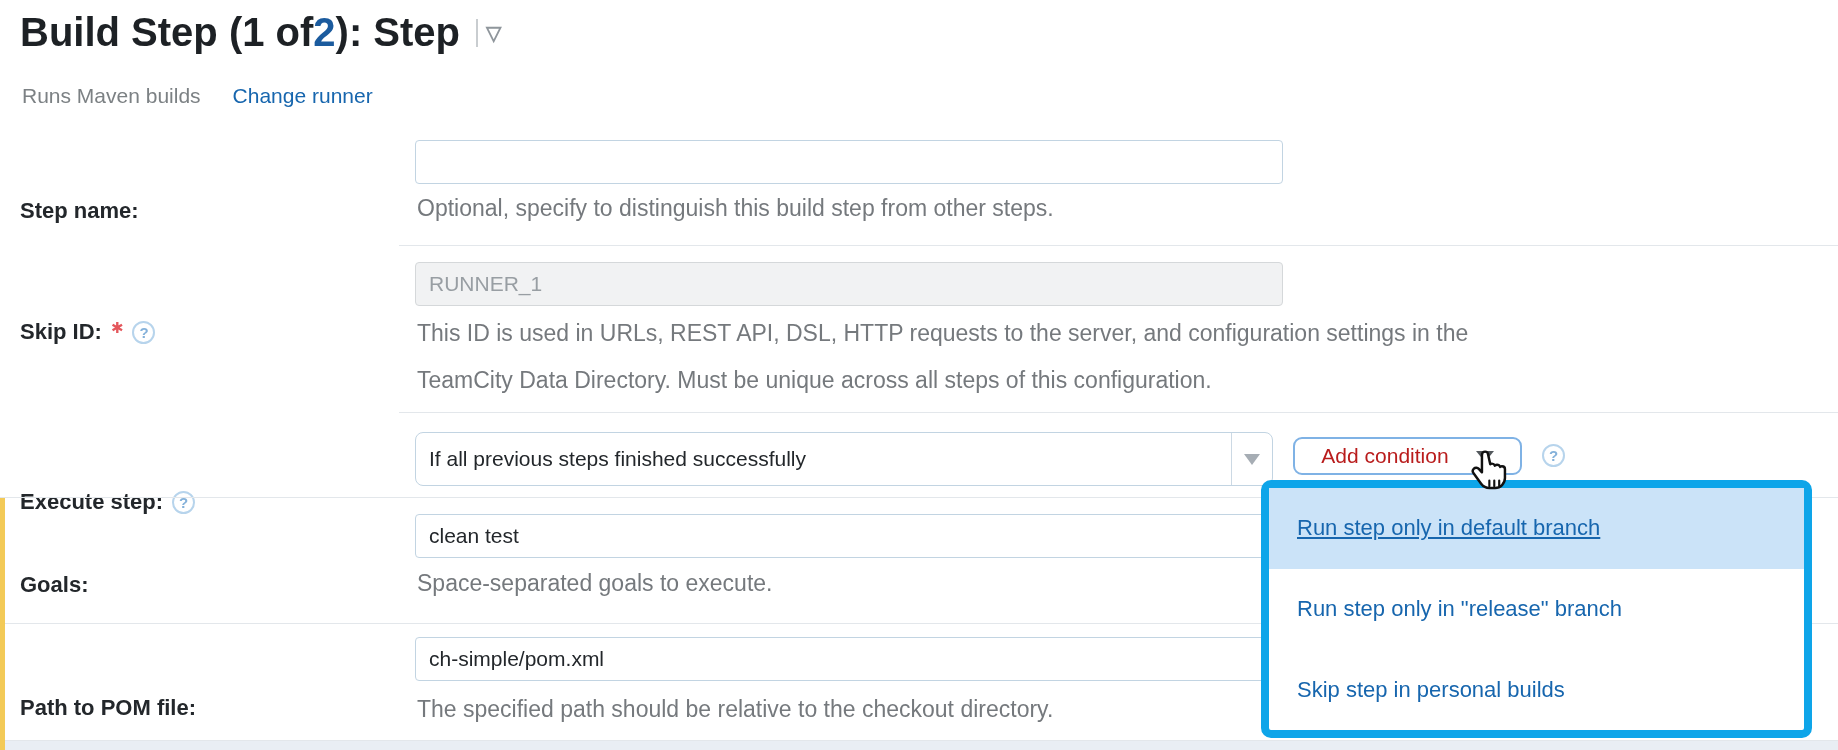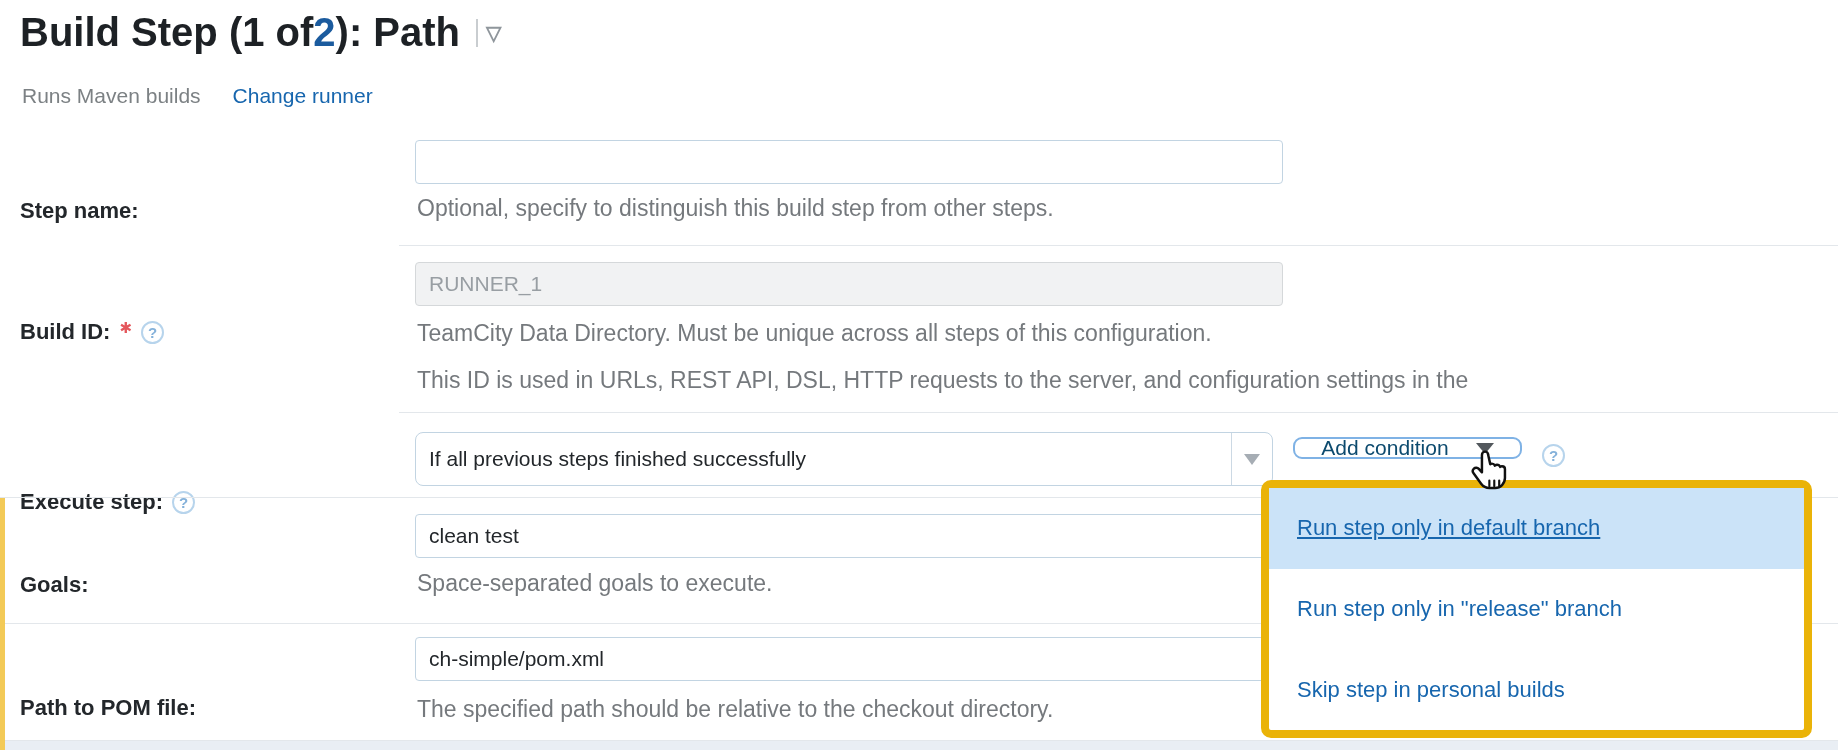--- a/index.html
+++ b/index.html
@@ -55,83 +55,83 @@
     border: 1px solid #c2d4e2; border-radius: 8px; background: #fff;
     display: flex; align-items: center; cursor: pointer;
   }
   .select-value { padding-left: 13px; font-size: 21px; color: #23272b; flex: 1; }
   .select-arrow-zone {
     width: 41px; height: 100%; border-left: 1px solid #ccd9e4;
     display: flex; align-items: center; justify-content: center;
   }
   .select-arrow { width: 0; height: 0; border-left: 8px solid transparent; border-right: 8px solid transparent; border-top: 11px solid #a6adb4; }
   .add-condition-btn {
-    position: absolute; left: 1293px; top: 437px; width: 229px; height: 22px;
+    position: absolute; left: 1293px; top: 437px; width: 229px; height: 38px;
     background: #fff; border: 2px solid #7fb2e5; border-radius: 9px;
     display: flex; align-items: center; justify-content: center; gap: 27px;
-    font-size: 21px; color: #0c4a6e; cursor: pointer; font-family: inherit;
+    font-size: 21px; color: #b91c1c; cursor: pointer; font-family: inherit;
   }
   .btn-caret { width: 0; height: 0; border-left: 9px solid transparent; border-right: 9px solid transparent; border-top: 11px solid #53585d; }
   .execute-help { position: absolute; left: 1542px; top: 444px; }
 
   
   .changed-stripe { position: absolute; left: 0; top: 497px; width: 5px; height: 253px; background: #f3ca57; }
   .next-section-strip { position: absolute; left: 5px; right: 0; top: 741px; height: 9px; background: #e9eef4; }
 
   
   .condition-menu {
     position: absolute; left: 1261px; top: 480px; width: 551px; height: 258px;
-    background: #ffffff; border: 8px solid #eab308; border-radius: 10px;
+    background: #ffffff; border: 8px solid #0ea5e9; border-radius: 10px;
     display: flex; flex-direction: column; z-index: 20;
   }
   .menu-item {
     flex: 1; display: flex; align-items: center; padding: 0 28px;
     font-size: 22px; color: #1766ae; cursor: pointer; white-space: nowrap;
   }
   .menu-item.highlighted { background: #cbe3f8; }
   .menu-item.highlighted .menu-item-label { text-decoration: underline; }
 
   
   .cursor { position: absolute; left: 1470px; top: 449px; z-index: 30; pointer-events: none; }
 </style>
 </head>
 <body>
 
 <div class="screen">
 
   <div class="page-title">
     <span>Build Step (1 of </span>
       <span class="title-count">2</span>
-      <span>): Path</span>
+      <span>): Step</span>
     <span class="title-caret-group">
       <span class="title-sep"></span>
       <span class="title-caret">▽</span>
     </span>
   </div>
   <div class="subtitle-row">
     <span class="runner-desc">Runs Maven builds</span>
     <span class="link">Change runner</span>
   </div>
 
   <div class="row-label" style="top:150px;">
     <span>Step name:</span>
   </div>
   <input class="text-input" style="top: 140px;" type="text" value="">
   <div class="note" style="top:185px;">Optional, specify to distinguish this build step from other steps.</div>
   <div class="divider" style="top:245px; left:399px;"></div>
 
   <div class="row-label" style="top:271px;">
-    <span>Build ID:</span>
+    <span>Skip ID:</span>
     <span class="required-mark">✱</span>
     <span class="help-icon">?</span>
   </div>
   <input class="text-input disabled" style="top: 262px;" type="text" disabled="" value="RUNNER_1">
   <div class="note" style="top:310px;">
+    <div>This ID is used in URLs, REST API, DSL, HTTP requests to the server, and configuration settings in the</div>
     <div>TeamCity Data Directory. Must be unique across all steps of this configuration.</div>
-    <div>This ID is used in URLs, REST API, DSL, HTTP requests to the server, and configuration settings in the</div>
   </div>
   <div class="divider" style="top:412px; left:399px;"></div>
 
   <div class="row-label" style="top:441px;">
     <span>Execute step:</span>
     <span class="help-icon">?</span>
   </div>
   <div class="select-box">
     <span class="select-value">If all previous steps finished successfully</span>
     <span class="select-arrow-zone">

